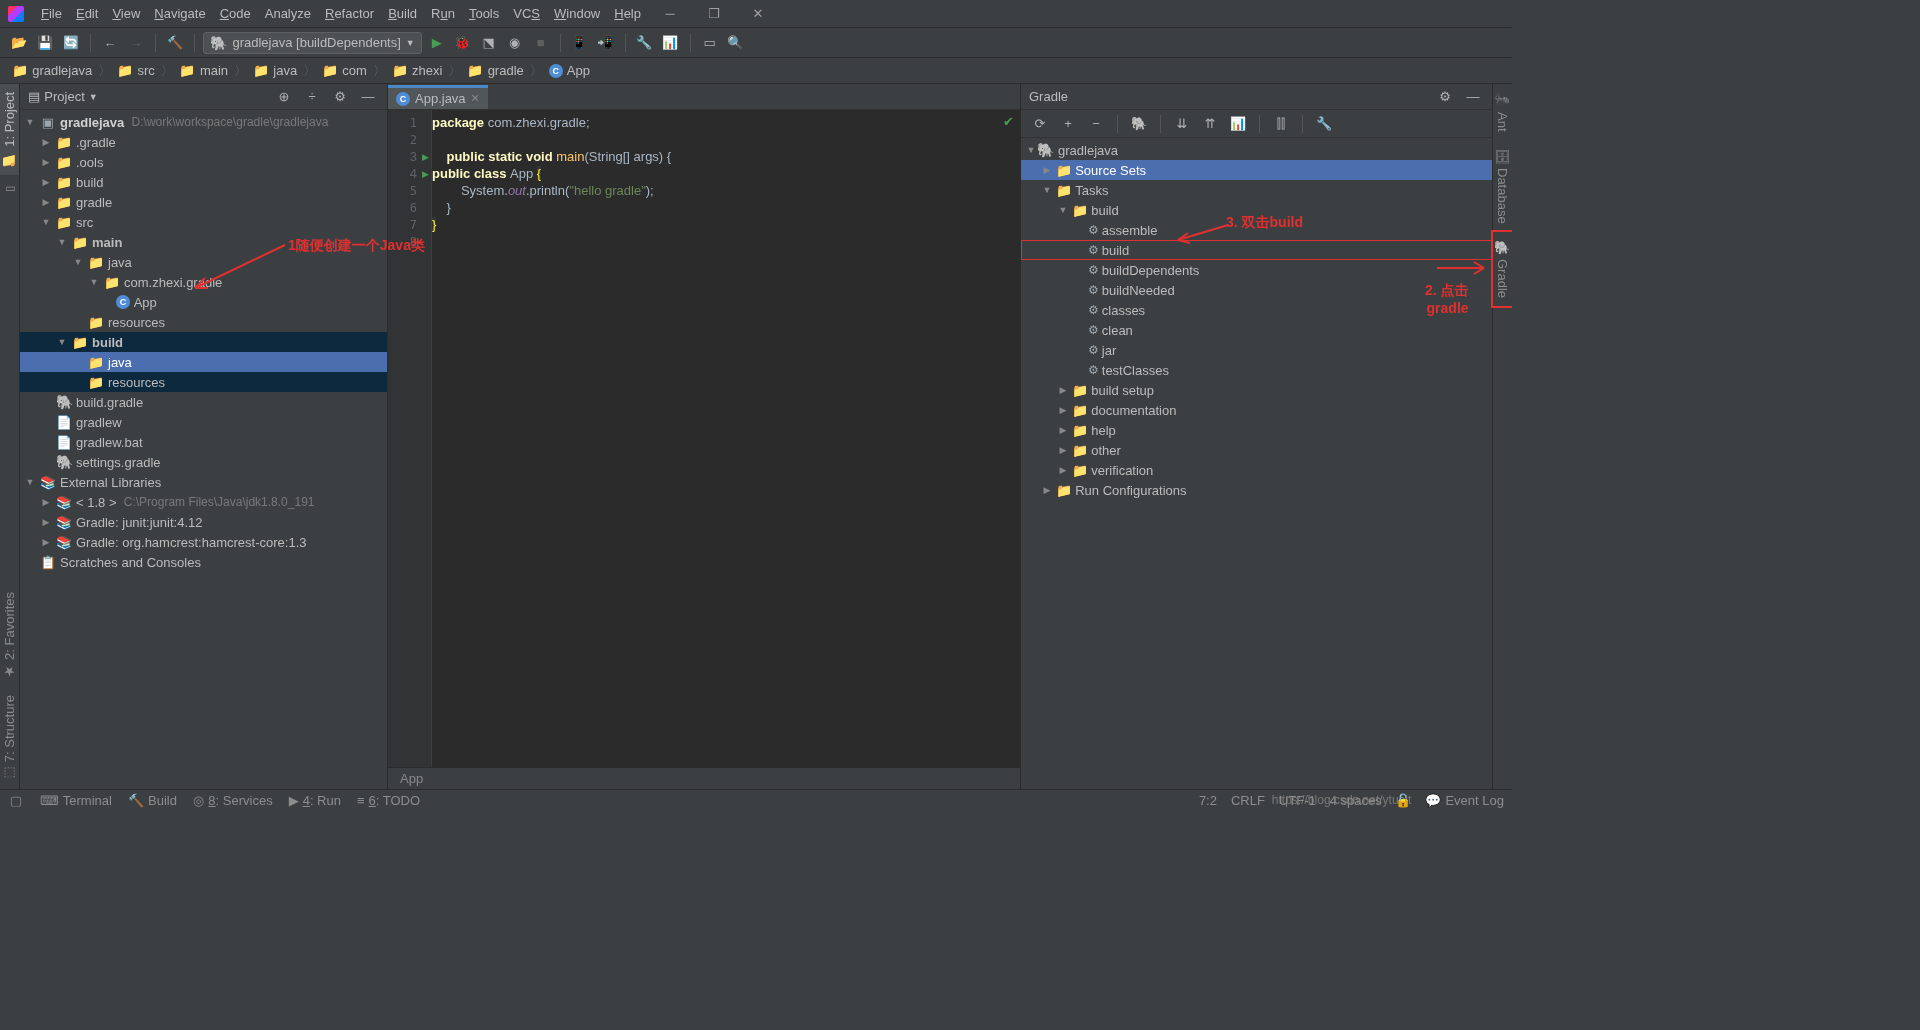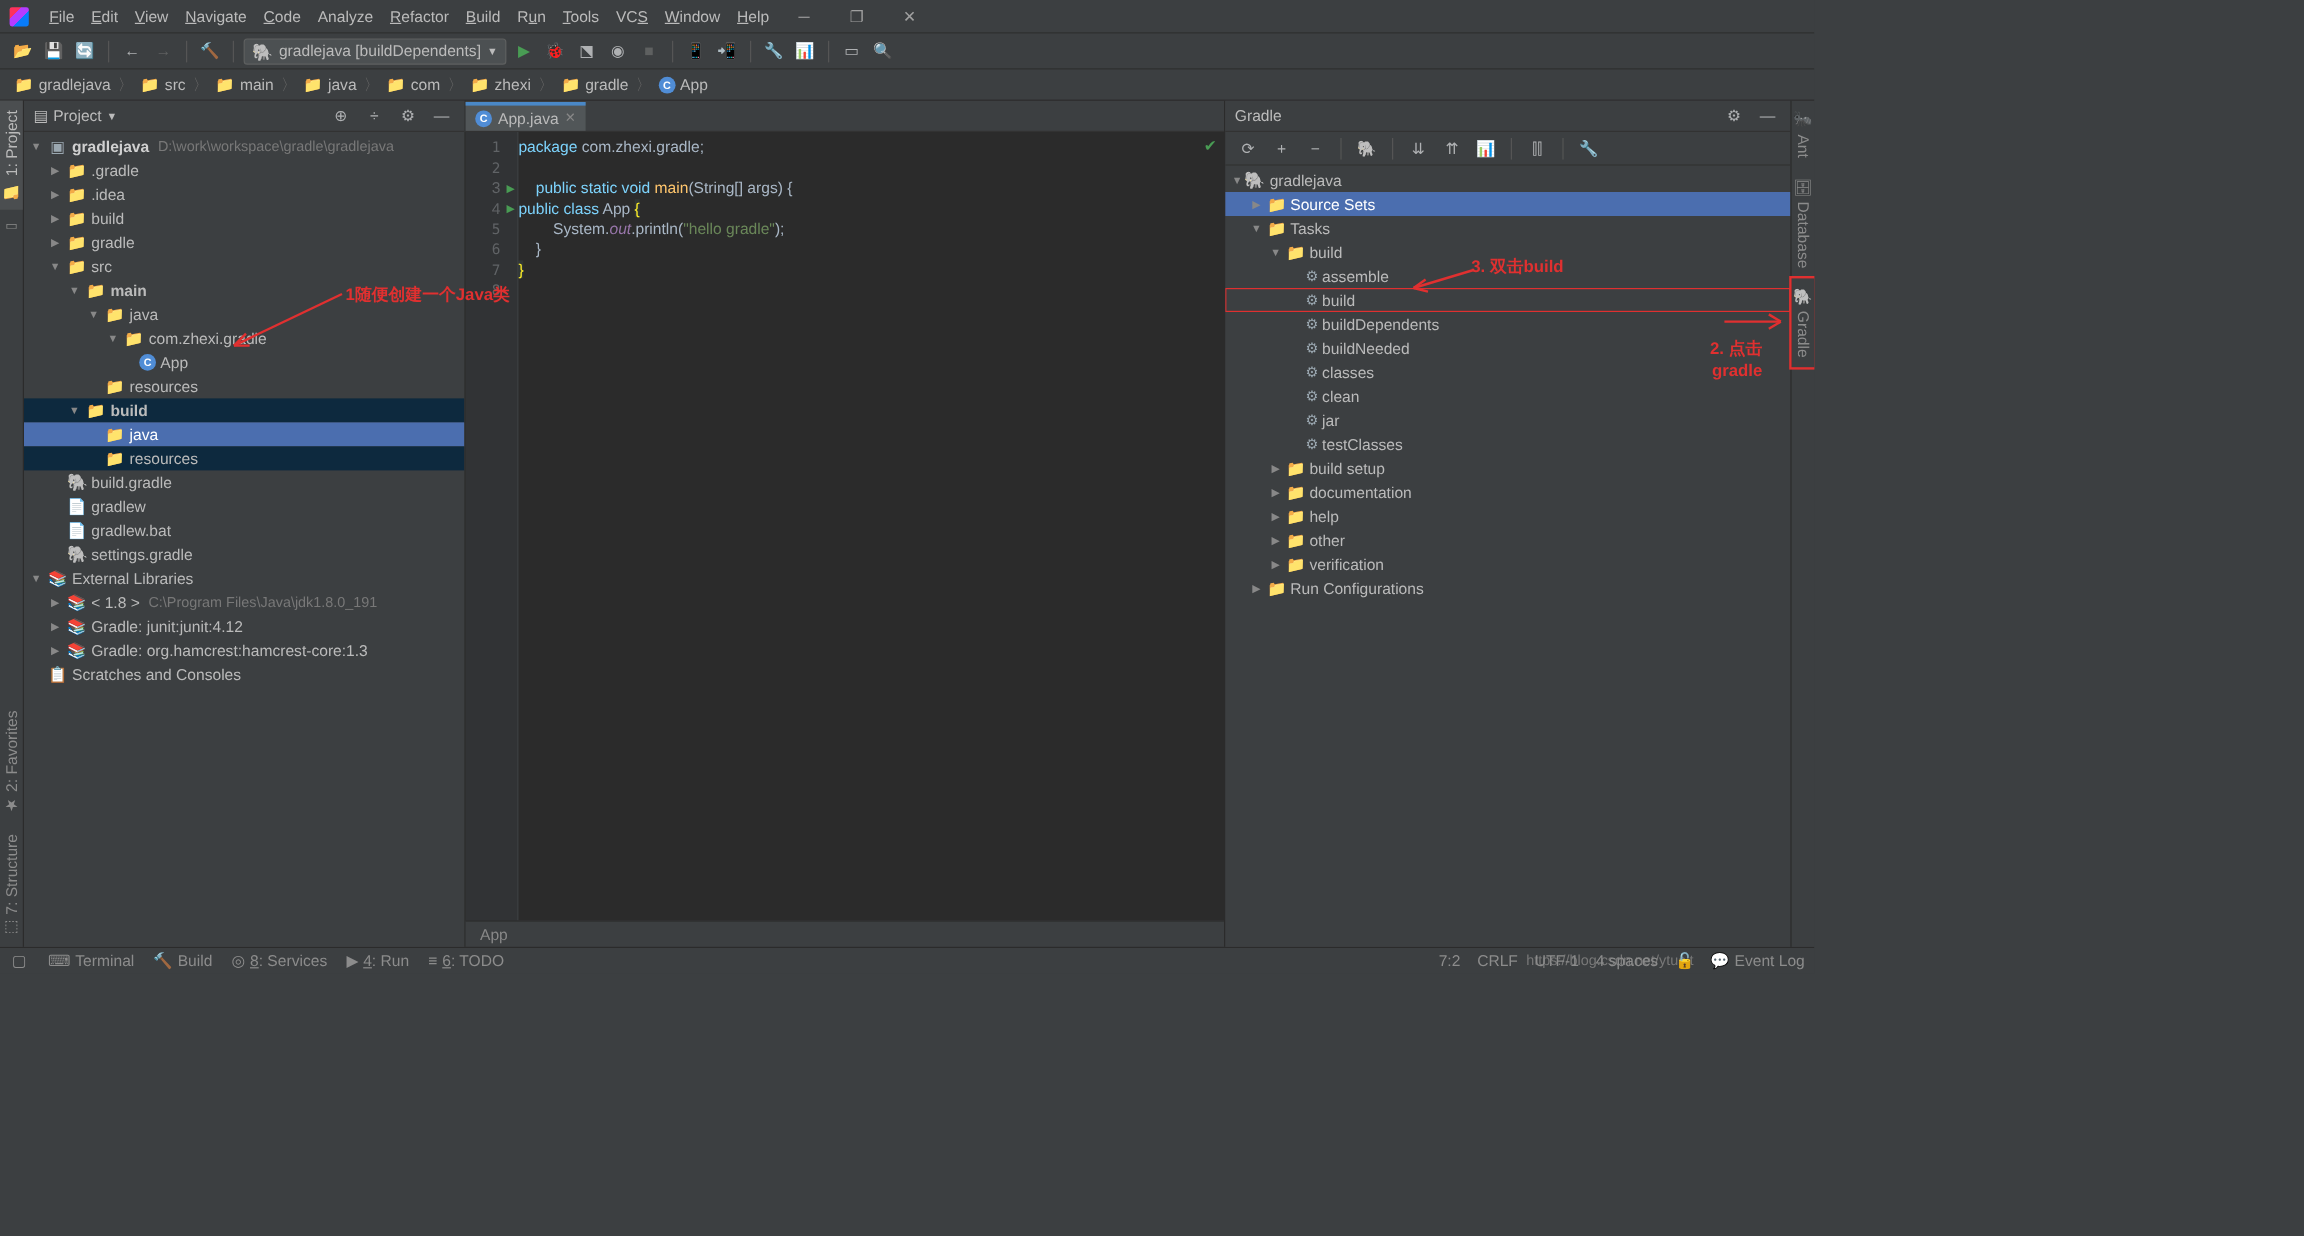--- a/index.html
+++ b/index.html
@@ -61,21 +61,21 @@
 .editor { flex:1; display:flex; flex-direction:column; background:#2b2b2b; min-width:0; position:relative; }
 .tab-row { height:26px; background:#3c3f41; display:flex; align-items:flex-end; border-bottom:1px solid #323232; }
 .etab { height:24px; background:#515658; display:flex; align-items:center; padding:0 8px; gap:5px; border-top:3px solid #4a88c7; color:#bbb; cursor:pointer; }
 .etab-close { color:#888; font-size:11px; }
 .code-area { flex:1; display:flex; position:relative; overflow:hidden; }
 .gutter-col { width:44px; background:#313335; border-right:1px solid #3c3f41; padding:4px 0; }
 .gline { height:17px; display:flex; align-items:center; justify-content:flex-end; padding-right:14px; color:#606366; font-family:Consolas,monospace; font-size:12px; position:relative; }
 .run-mark { position:absolute; right:2px; color:#499c54; font-size:9px; }
 .code-col { flex:1; padding:4px 0; font-family:Consolas,monospace; font-size:13px; line-height:17px; }
 .cline { height:17px; white-space:pre; }
-.kw { color:#7dd3fc; }
+.kw { color:#fef9c3;font-weight:bold; }
 .str { color:#6a8759; }
 .id { color:#a9b7c6; }
 .fn { color:#ffc66d; }
 .field { color:#9876aa; font-style:italic; }
 .br { color:#a9b7c6; }
 .br-m { color:#ffef28; background:#3b514d55; }
 .checkmark { position:absolute; right:6px; top:4px; color:#499c54; }
 .editor-breadcrumb { height:22px; background:#3c3f41; border-top:1px solid #2b2b2b; display:flex; align-items:center; padding:0 12px; color:#888; font-size:12px; }
 
 
@@ -231,21 +231,21 @@
     <div class="tree">
       <div class="tree-node" style="padding-left:4px"><span class="tree-arrow">▼</span><span class="tree-icon folder-b">▣</span><span class="proj-name">gradlejava</span>&nbsp;&nbsp;<span class="grey">D:\work\workspace\gradle\gradlejava</span></div>
       <div class="tree-node" style="padding-left:20px">
           <span class="tree-arrow">▶</span>
           <span class="tree-icon folder-y">📁</span>
           <span>.gradle</span>
         </div>
       <div class="tree-node" style="padding-left:20px">
           <span class="tree-arrow">▶</span>
           <span class="tree-icon folder-y">📁</span>
-          <span>.idea</span>
+          <span>.ools</span>
         </div>
       <div class="tree-node" style="padding-left:20px">
           <span class="tree-arrow">▶</span>
           <span class="tree-icon" style="color:#d9a343">📁</span>
           <span>build</span>
         </div>
       <div class="tree-node" style="padding-left:20px">
           <span class="tree-arrow">▶</span>
           <span class="tree-icon folder-b">📁</span>
           <span>gradle</span>

